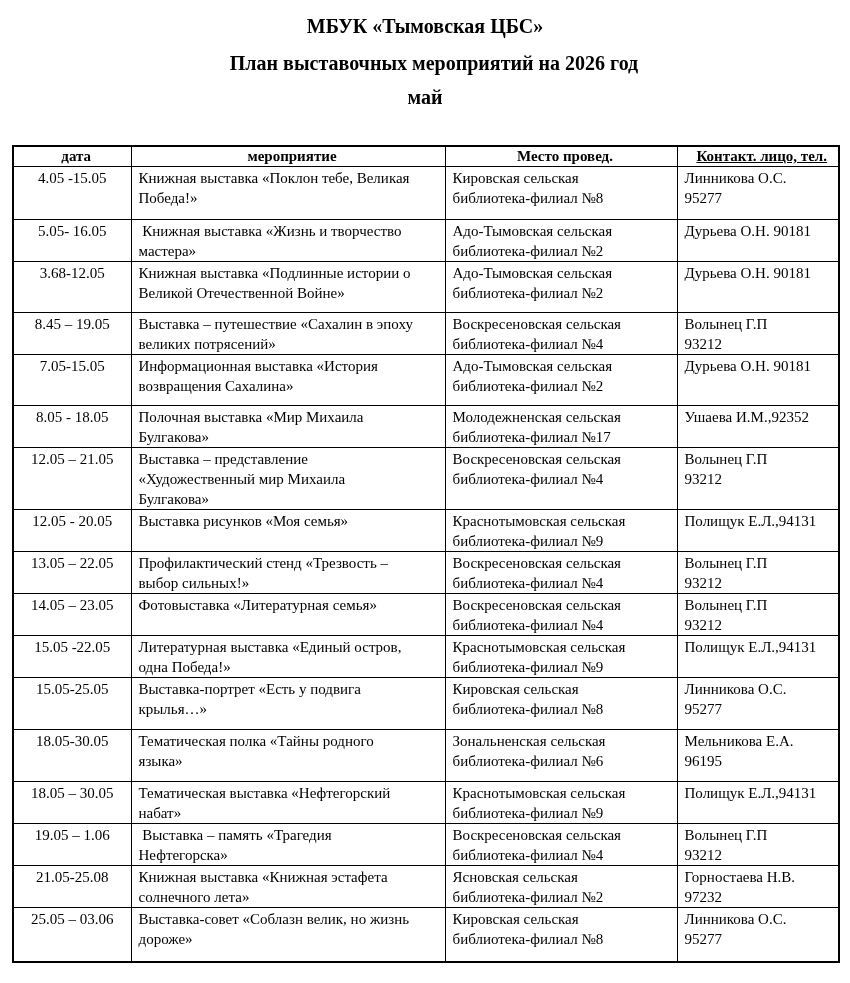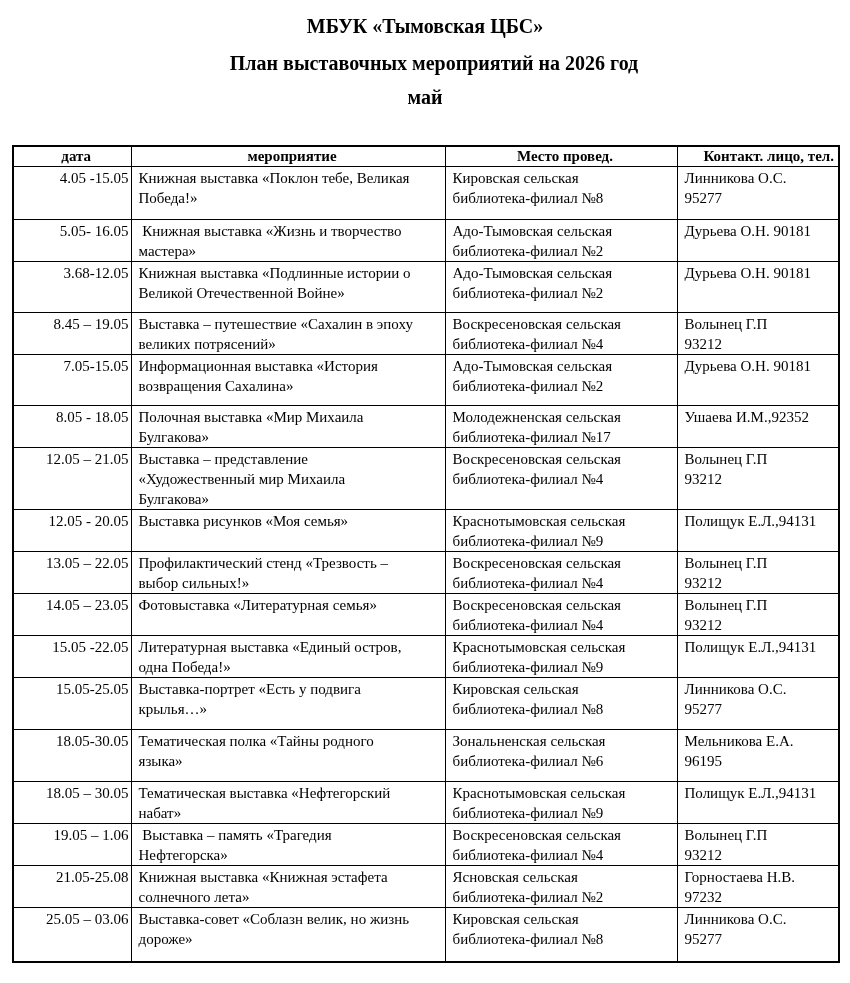--- a/index.html
+++ b/index.html
@@ -34,23 +34,23 @@
     padding:1px 7px 0 7px;
     overflow:hidden;
   }
   th{
     font-weight:bold;
     text-align:center;
     height:18px;
     line-height:17px;
     padding:1px 4px 0 12px;
   }
-  th.left{text-align:right;}
+  th.left{text-align:center;text-decoration:underline;}
   td{white-space:pre-wrap;}
-  td.date{text-align:right;padding:1px 2px 0 2px;}
+  td.date{text-align:center;padding:1px 2px 0 2px;}
   tr.h35{height:35px} tr.h36{height:36px} tr.h37{height:37px}
   tr.h40{height:40px} tr.h41{height:41px} tr.h42{height:42px}
   tr.h51{height:51px} tr.h52{height:52px} tr.h53{height:53px}
   tr.h54{height:54px} tr.h62{height:62px}
 </style>
 </head>
 <body>
 
 <div class="doc-header">
   <div class="title-line" id="title-main">МБУК «Тымовская ЦБС»</div>

